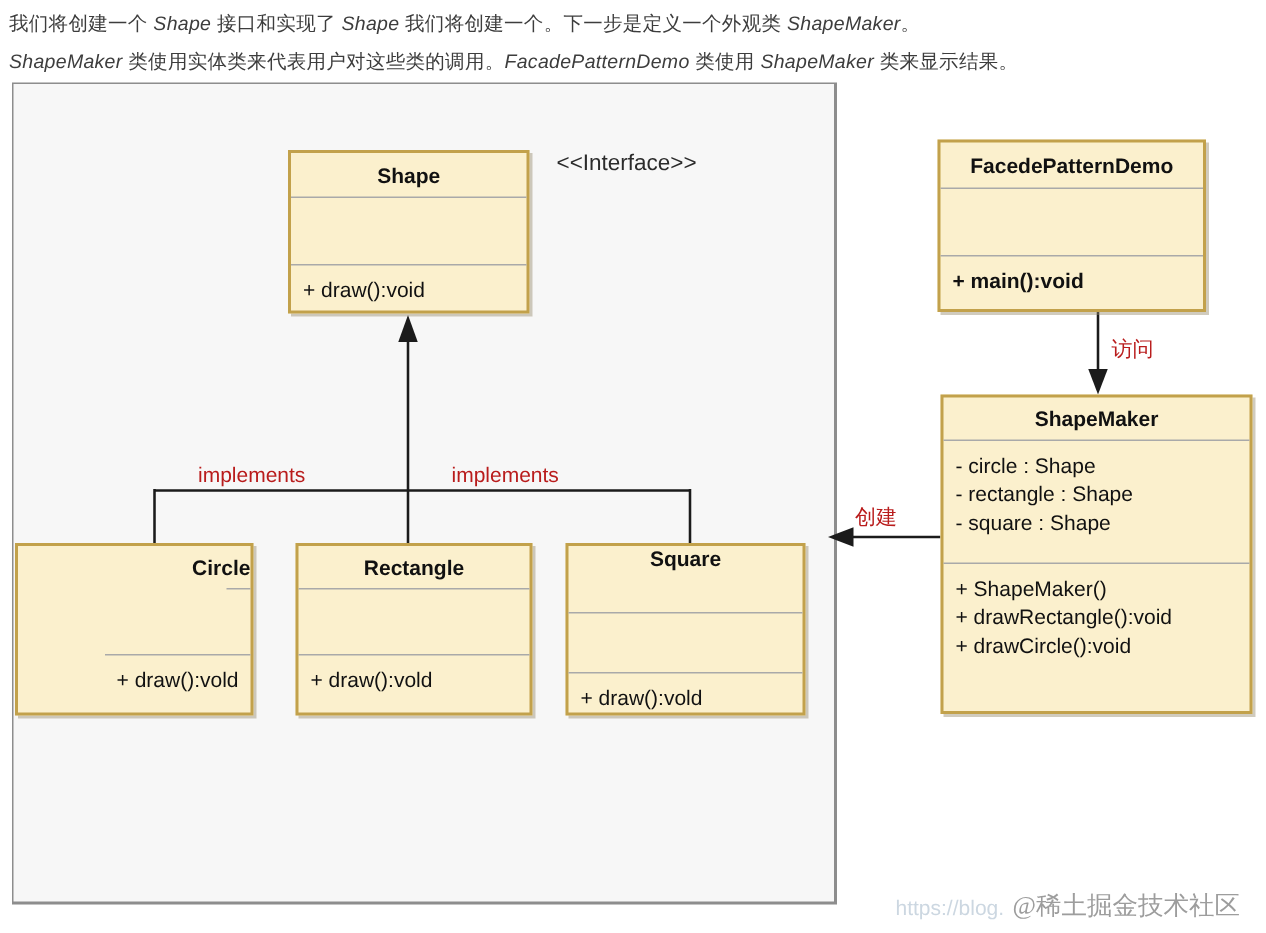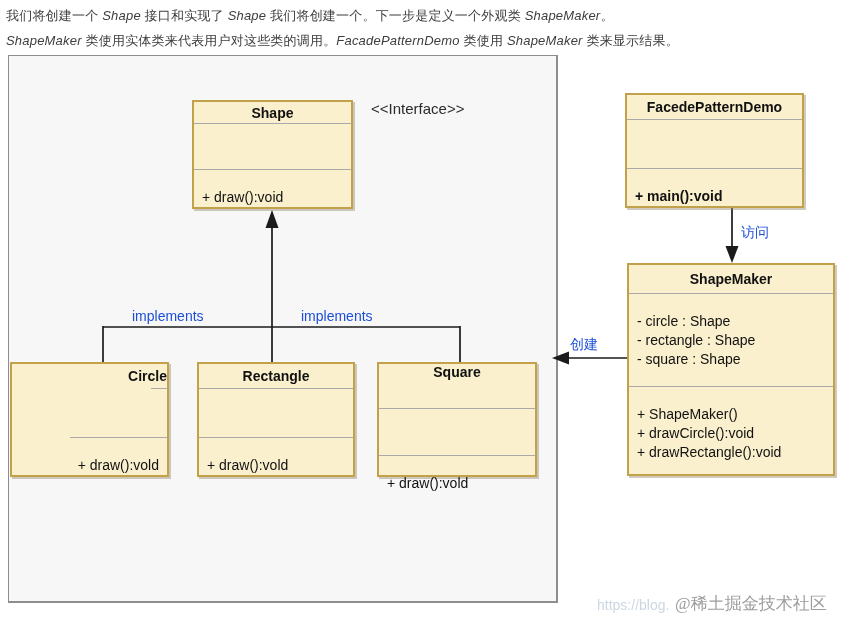--- a/index.html
+++ b/index.html
@@ -19,21 +19,21 @@
   
   svg.arrows{position:absolute;left:0;top:0;width:844px;height:622px;pointer-events:none;}
   svg.arrows line{stroke:#1b1b1b;stroke-width:1.7;}
   svg.arrows polygon{fill:#1b1b1b;}
 
   
   .uml{position:absolute;box-sizing:border-box;display:flex;flex-direction:column;
        background:#fbf0cd;border:2px solid #c2a14b;box-shadow:2px 2px 0 rgba(150,140,110,.45);
        color:#111;}
   .uml-title{font-weight:bold;font-size:14px;display:flex;align-items:center;justify-content:center;}
-  .uml-attrs,.uml-methods{border-top:1px solid #a9a9a9;padding:18px 8px 0 8px;font-size:14px;}
+  .uml-attrs,.uml-methods{border-top:1px solid #a9a9a9;padding:7px 8px 0 8px;font-size:14px;}
   .uml-methods{flex:1;}
   .member{line-height:19px;white-space:nowrap;}
 
   #cls-shape{left:192px;top:100px;width:161px;height:109px;}
   #cls-shape .uml-title{height:29px;}
   #cls-shape .uml-attrs{height:37px;}
 
   #cls-circle{left:10px;top:362px;width:159px;height:115px;align-items:flex-end;}
   #cls-rectangle{left:197px;top:362px;width:158px;height:115px;}
   #cls-square{left:377px;top:362px;width:160px;height:115px;gap:28px;}
@@ -43,21 +43,21 @@
   #cls-facade{left:625px;top:93px;width:179px;height:115px;}
   #cls-facade .uml-title{height:30px;}
   #cls-facade .uml-attrs{height:37px;}
   #cls-facade .uml-methods .member{font-weight:bold;}
 
   #cls-shapemaker{left:627px;top:263px;width:208px;height:213px;}
   #cls-shapemaker .uml-title{height:28px;}
   #cls-shapemaker .uml-attrs{height:74px;}
 
   
-  .lbl{position:absolute;white-space:nowrap;color:#1d4ed8;font-size:14px;}
+  .lbl{position:absolute;white-space:nowrap;color:#b91c1c;font-size:14px;}
   #stereotype{left:371px;top:100px;font-size:15px;color:#2b2b2b;}
   #impl-left{left:132px;top:308px;}
   #impl-right{left:301px;top:308px;}
   #lbl-access{left:741px;top:224px;}
   #lbl-create{left:570px;top:336px;}
 
   
   .wm-url{position:absolute;left:597px;top:597px;font-size:14px;color:#ccd7e1;white-space:nowrap;}
   .wm-site{position:absolute;left:675px;top:592px;font-size:17px;color:#9d9d9d;white-space:nowrap;
            font-family:"Liberation Serif",serif;}
@@ -129,22 +129,22 @@
 
   <div class="uml" id="cls-shapemaker">
     <div class="uml-title">ShapeMaker</div>
     <div class="uml-attrs">
         <div class="member">- circle : Shape</div>
         <div class="member">- rectangle : Shape</div>
         <div class="member">- square : Shape</div>
       </div>
     <div class="uml-methods">
         <div class="member">+ ShapeMaker()</div>
+        <div class="member">+ drawRectangle():void</div>
         <div class="member">+ drawCircle():void</div>
-        <div class="member">+ drawRectangle():void</div>
       </div>
   </div>
 
   <div class="lbl" id="stereotype">&lt;&lt;Interface&gt;&gt;</div>
   <div class="lbl" id="impl-left">implements</div>
   <div class="lbl" id="impl-right">implements</div>
   <div class="lbl" id="lbl-access">访问</div>
   <div class="lbl" id="lbl-create">创建</div>
 
   <div class="wm-url">https://blog.</div>

